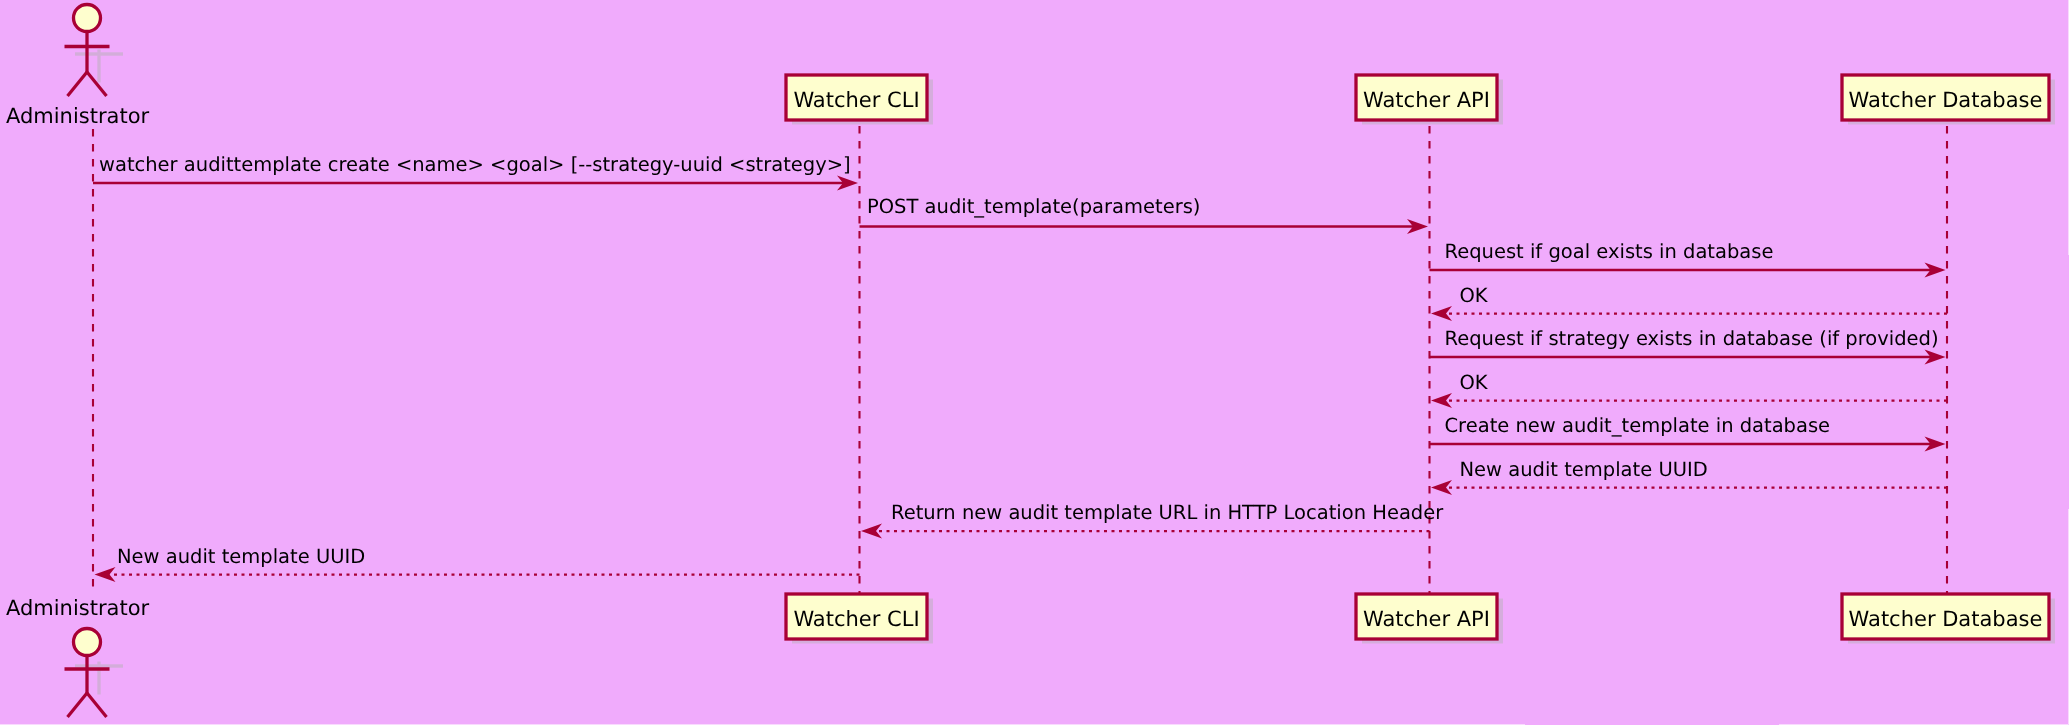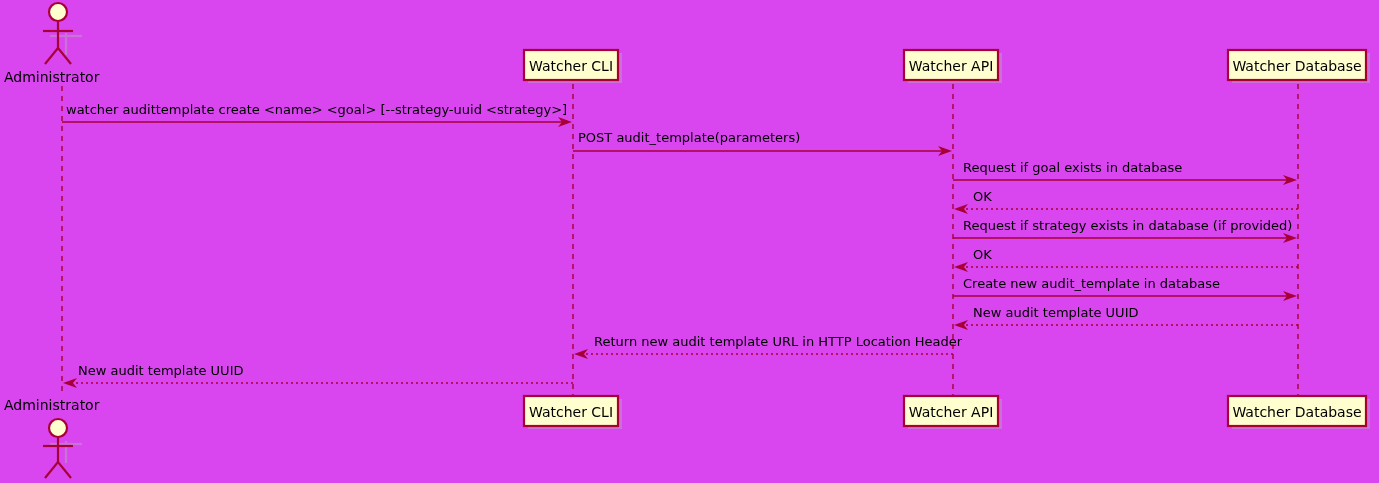--- a/index.html
+++ b/index.html
@@ -7,21 +7,21 @@
     padding: 0;
     background: #ffffff;
   }
   body {
     font-family: "DejaVu Sans", sans-serif;
   }
   #diagram-root {
     position: relative;
     width: 1379px;
     height: 483px;
-    background: #d946ef;
+    background: #f0abfc;
     overflow: hidden;
     text-decoration: underline;
   }
   svg.diagram-canvas {
     position: absolute;
     left: 0;
     top: 0;
     width: 1379px;
     height: 483px;
   }

